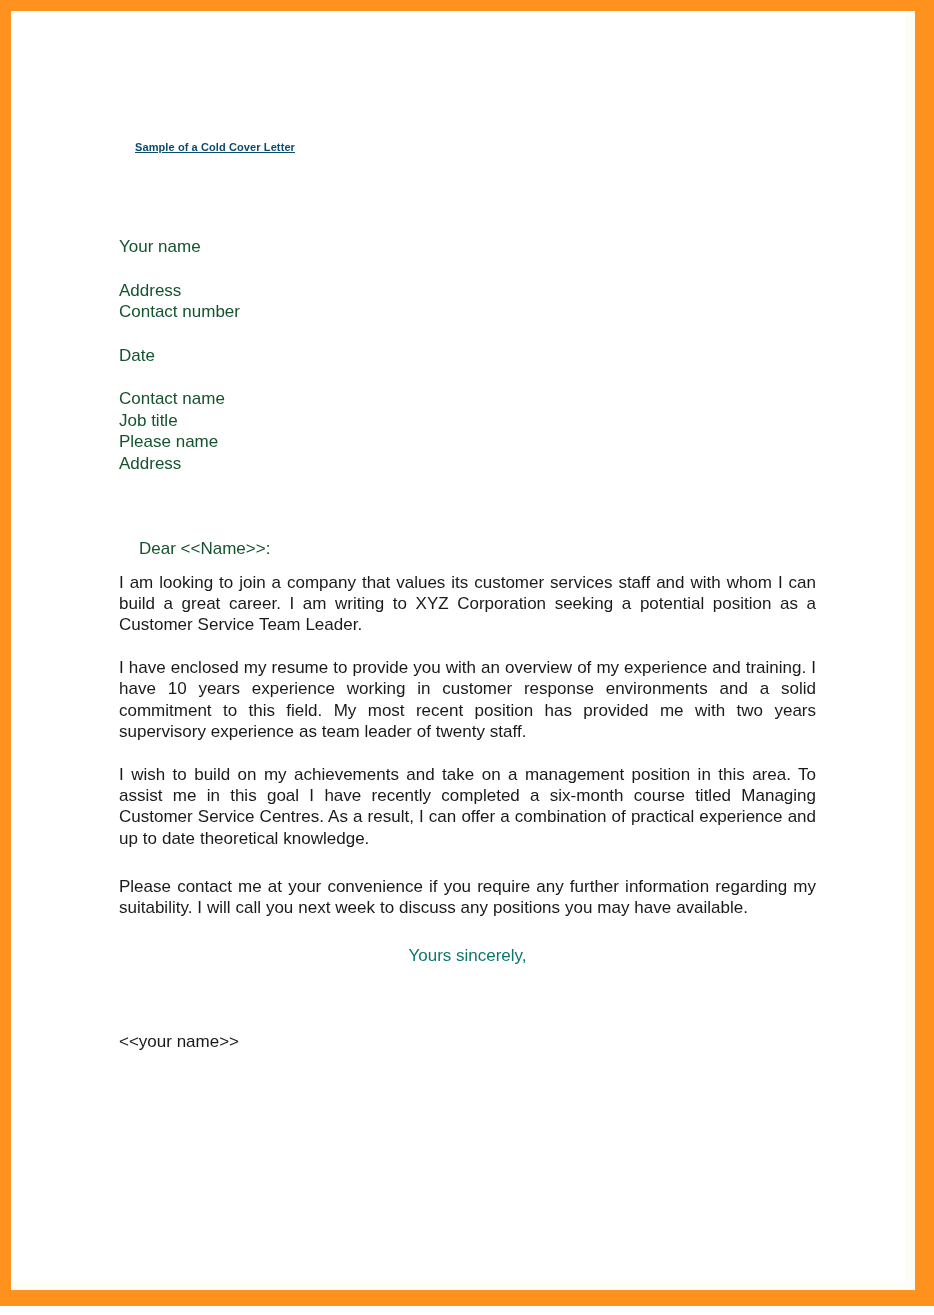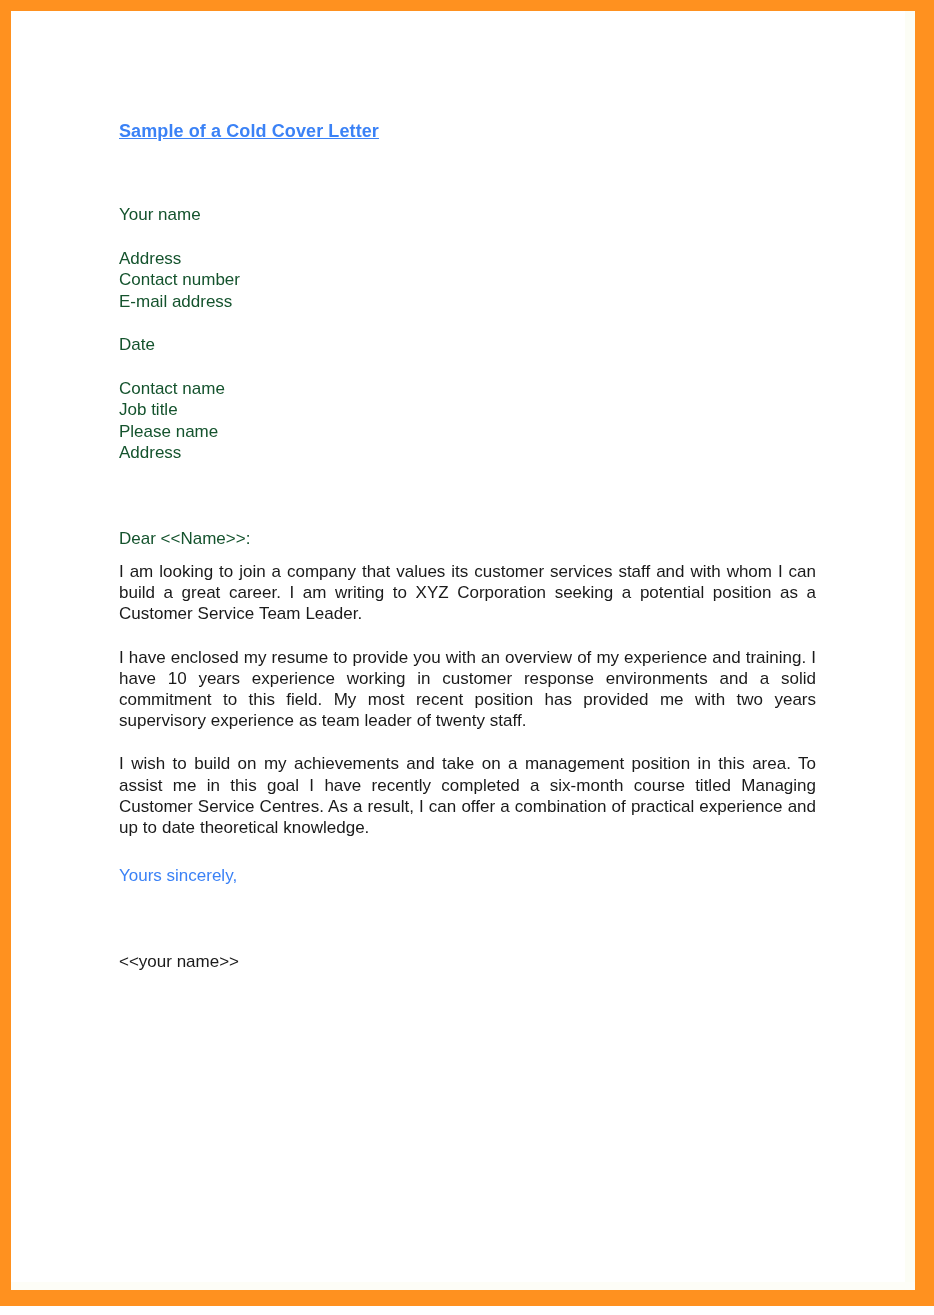--- a/index.html
+++ b/index.html
@@ -79,44 +79,45 @@
   }
 
   .letter-body {
     position: absolute;
     left: 108px;
     top: 109px;
     width: 697px;
   }
 
   #doc-title {
-    font-size: 18px;
+    font-size: 11px;
     font-weight: bold;
-    color: #3b82f6;
+    color: #0c4a6e;
     text-decoration: underline;
     letter-spacing: 0.1px;
-    margin: 0;
+    margin: 16px;
     line-height: 22px;
     display: inline-block;
   }
 
   .block-sender {
     margin-top: 62px;
   }
   .block-address {
     margin-top: 22px;
   }
   .block-date {
     margin-top: 22px;
   }
   .block-recipient {
     margin-top: 22px;
   }
   .block-salutation {
     margin-top: 64px;
+    margin-left: 20px;
   }
 
   .line {
     font-size: 17px;
     color: #14532d;
     line-height: 21.5px;
     white-space: nowrap;
   }
 
   .para {
@@ -130,24 +131,25 @@
   }
   .para.first-para {
     margin-top: 12px;
   }
   .para.closing-para {
     margin-top: 27px;
   }
 
   .closing-line {
     font-size: 17px;
-    color: #3b82f6;
+    color: #0f766e;
     line-height: 21.5px;
     margin-top: 27px;
     white-space: nowrap;
+    text-align: center;
   }
   .signature-line {
     font-size: 17px;
     color: #1a1a1a;
     line-height: 21.5px;
     margin-top: 64px;
     white-space: nowrap;
   }
 </style>
 </head>
@@ -169,21 +171,20 @@
         <span id="doc-title">Sample of a Cold Cover Letter</span>
       </div>
 
       <div class="block-sender">
         <div class="line">Your name</div>
       </div>
 
       <div class="block-address">
         <div class="line">Address</div>
         <div class="line">Contact number</div>
-        <div class="line">E-mail address</div>
       </div>
 
       <div class="block-date">
         <div class="line">Date</div>
       </div>
 
       <div class="block-recipient">
         <div class="line">Contact name</div>
         <div class="line">Job title</div>
         <div class="line">Please name</div>
@@ -193,20 +194,21 @@
       <div class="block-salutation">
         <div class="line">Dear &lt;&lt;Name&gt;&gt;:</div>
       </div>
 
       <p class="para first-para">I am looking to join a company that values its customer services staff and with whom I can build a great career. I am writing to XYZ Corporation seeking a potential position as a Customer Service Team Leader.</p>
 
       <p class="para">I have enclosed my resume to provide you with an overview of my experience and training. I have 10 years experience working in customer response environments and a solid commitment to this field. My most recent position has provided me with two years supervisory experience as team leader of twenty staff.</p>
 
       <p class="para">I wish to build on my achievements and take on a management position in this area. To assist me in this goal I have recently completed a six-month course titled Managing Customer Service Centres. As a result, I can offer a combination of practical experience and up to date theoretical knowledge.</p>
 
+      <p class="para closing-para">Please contact me at your convenience if you require any further information regarding my suitability. I will call you next week to discuss any positions you may have available.</p>
 
       <div class="closing-line">Yours sincerely,</div>
 
       <div class="signature-line">&lt;&lt;your name&gt;&gt;</div>
 
     </div>
   </div>
 
 </div>
 

